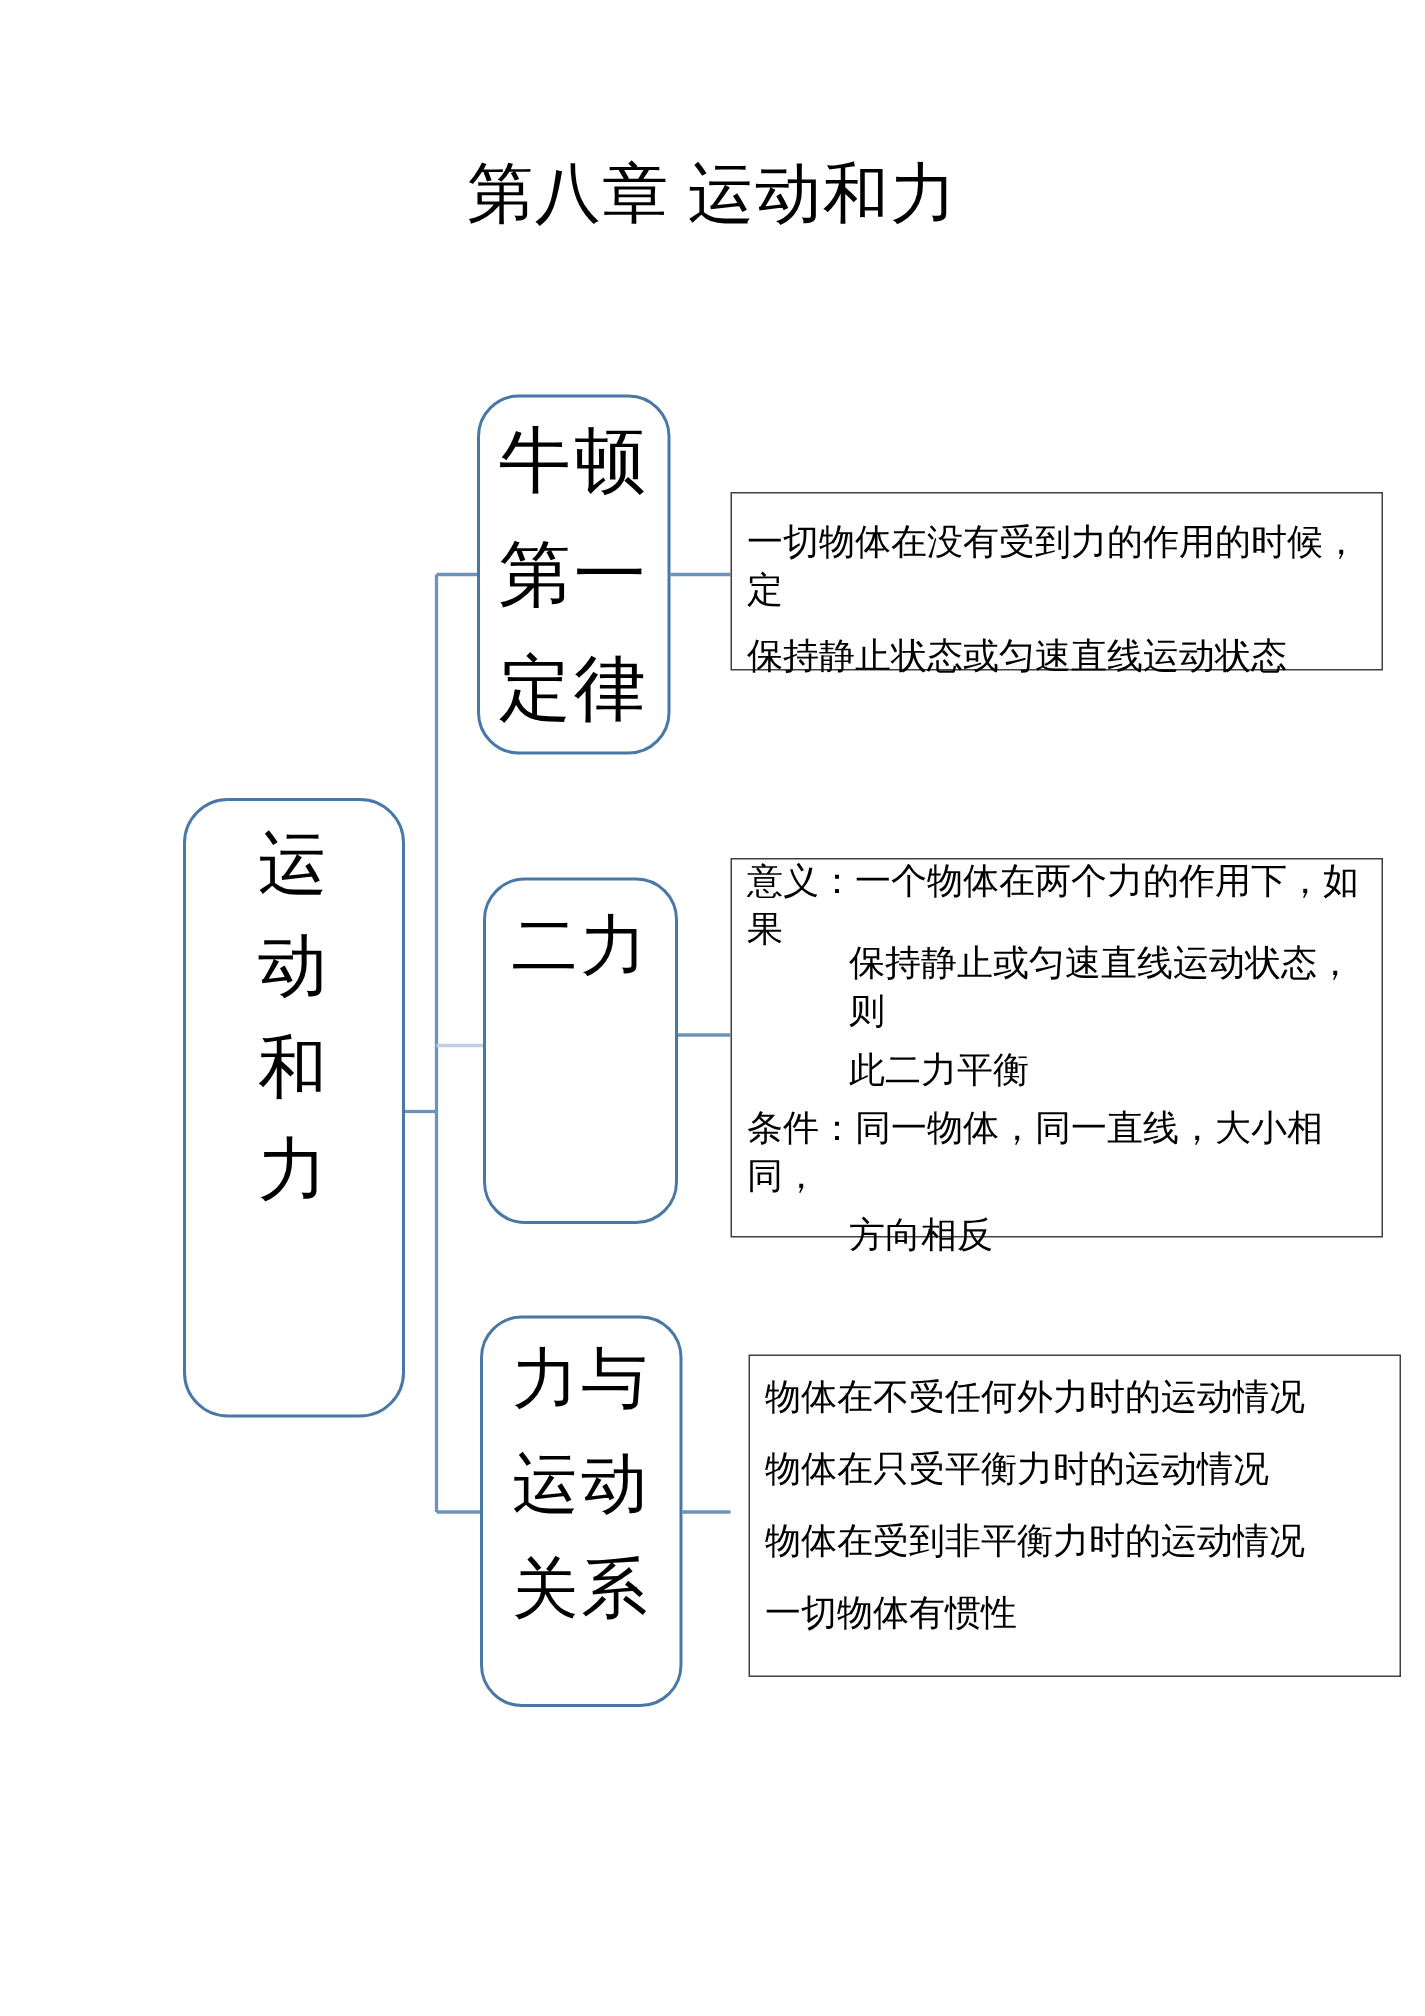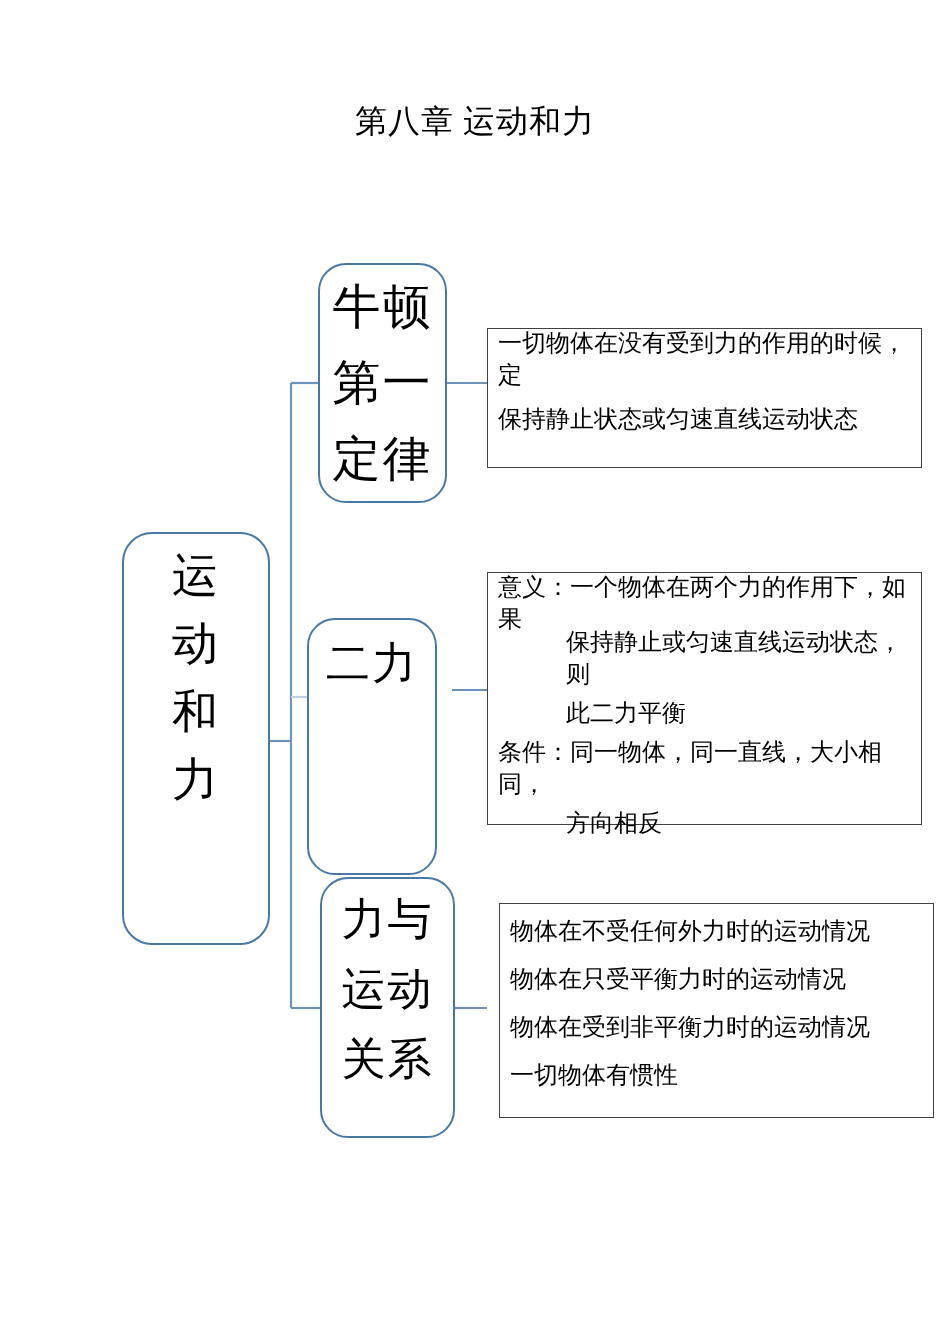--- a/index.html
+++ b/index.html
@@ -17,21 +17,21 @@
     width:950px;height:1344px;
     background:var(--bg);
     overflow:hidden;
     font-family:"Liberation Serif","DejaVu Serif",serif;
     color:var(--text);
   }
   .title{
     position:absolute;
     top:100px;left:0;width:100%;
     text-align:center;
-    font-size:32px;
+    font-size:44px;
     font-weight:normal;
     letter-spacing:1px;
   }
   .connectors{
     position:absolute;top:0;left:0;
     pointer-events:none;
   }
   .conn{stroke:var(--connector);stroke-width:2.2;fill:none;}
   .conn.light{stroke:var(--connector-light);}
   .node{
@@ -45,32 +45,32 @@
   }
   .nline{
     text-align:center;
     display:flex;align-items:center;justify-content:center;
     letter-spacing:2px;
   }
   .root{left:122px;top:532px;width:148px;height:413px;border-radius:30px;padding-top:8px;}
   .root .nline{height:68px;font-size:46px;}
   .n1{left:318px;top:263px;width:129px;height:240px;padding-top:4px;}
   .n1 .nline{height:76px;font-size:48px;}
-  .n2{left:307px;top:585px;width:130px;height:257px;padding-top:8px;margin-top:33px;}
+  .n2{left:322px;top:585px;width:130px;height:231px;padding-top:8px;}
   .n2 .nline{height:70px;font-size:44px;}
   .n3{left:320px;top:877px;width:135px;height:261px;padding-top:5px;}
   .n3 .nline{height:70px;font-size:44px;}
   .detail{
     position:absolute;
     background:var(--bg);
     border:1.5px solid var(--detail-border);
     font-size:24px;
     padding:2px 10px;
   }
-  .d1{left:487px;top:328px;width:435px;height:140px;padding-top:0;}
+  .d1{left:487px;top:328px;width:435px;height:119px;padding-top:18px;}
   .d1 .dline{height:60px;display:flex;align-items:center;}
   .d2{left:487px;top:572px;width:435px;height:253px;}
   .d2 .dline{height:55px;display:flex;align-items:center;}
   .d3{left:487px;top:903px;width:435px;height:215px;padding-top:3px;margin-left:12px;}
   .d3 .dline{height:48px;display:flex;align-items:center;}
   .indent{padding-left:68px;}
 </style>
 </head>
 <body>
 

